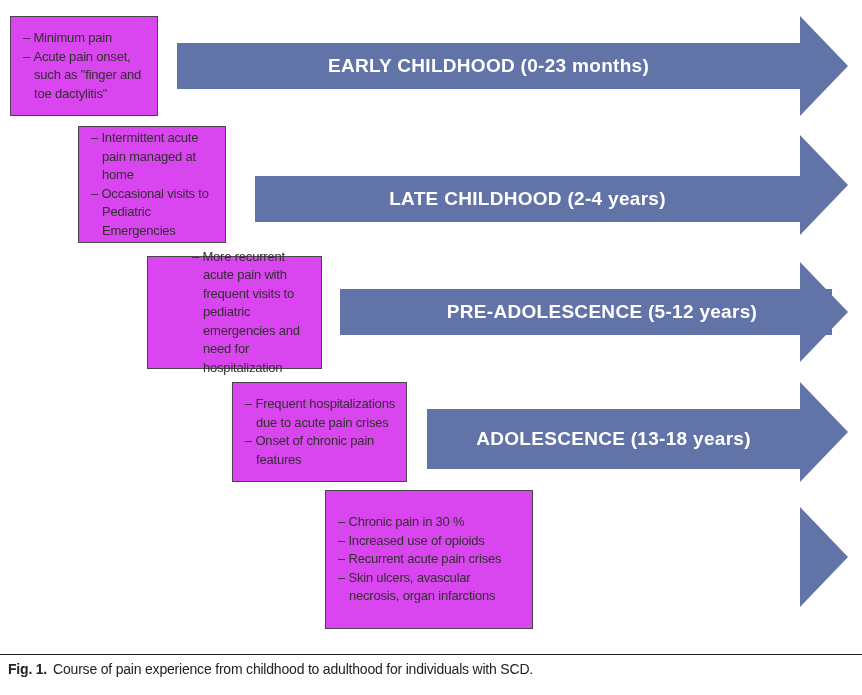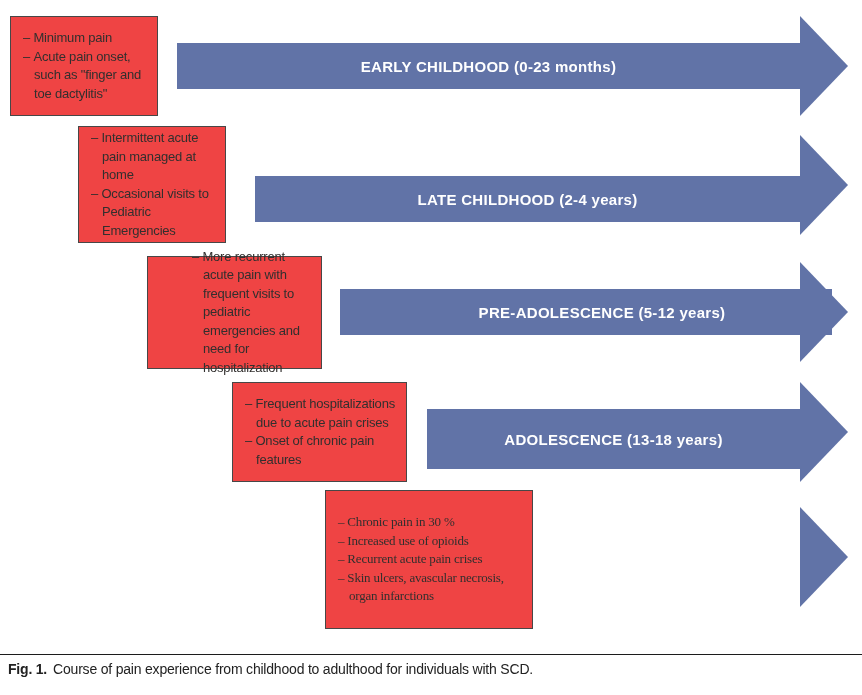--- a/index.html
+++ b/index.html
@@ -12,21 +12,21 @@
     position: relative;
     width: 862px;
     height: 695px;
     background: #ffffff;
     overflow: hidden;
   }
   .note-box {
     position: absolute;
     box-sizing: border-box;
     border: 1.5px solid #474747;
-    background: #ef4444;
+    background: #d946ef;
     display: flex;
     flex-direction: column;
     justify-content: center;
     padding: 6px 8px 6px 12px;
     color: #322f2e;
     font-size: 13px;
     line-height: 18.5px;
     letter-spacing: -0.2px;
   }
   .note-item {
@@ -39,21 +39,21 @@
   .arrow-shaft {
     position: absolute;
     background: #6173a7;
     display: flex;
     align-items: center;
     justify-content: center;
   }
   .arrow-label {
     color: #ffffff;
     font-weight: bold;
-    font-size: 15px;
+    font-size: 19px;
     letter-spacing: 0.3px;
     white-space: nowrap;
   }
   .arrow-head {
     position: absolute;
     width: 0;
     height: 0;
     border-top: 50px solid transparent;
     border-bottom: 50px solid transparent;
     border-left: 48px solid #6173a7;
@@ -113,21 +113,21 @@
 
   <div class="note-box" style="left:232px; top:382px; width:175px; height:100px;">
     <div class="note-item">Frequent hospitalizations due to acute pain crises</div>
     <div class="note-item">Onset of chronic pain features</div>
   </div>
   <div class="arrow-shaft" style="left:427px; top:409px; width:373px; height:60px;">
     <span class="arrow-label">ADOLESCENCE (13-18 years)</span>
   </div>
   <div class="arrow-head" style="left:800px; top:382px;"></div>
 
-  <div class="note-box" style="left:325px; top:490px; width:208px; height:139px;font-family:Liberation Serif, serif;">
+  <div class="note-box" style="left:325px; top:490px; width:208px; height:139px;">
     <div class="note-item">Chronic pain in 30 %</div>
     <div class="note-item">Increased use of opioids</div>
     <div class="note-item">Recurrent acute pain crises</div>
     <div class="note-item">Skin ulcers, avascular necrosis, organ infarctions</div>
   </div>
   <div class="arrow-head" style="left:800px; top:507px;"></div>
 
   <div class="caption-divider"></div>
   <div class="figure-caption">
     <span class="caption-label">Fig. 1.</span><span>Course of pain experience from childhood to adulthood for individuals with SCD.</span>

